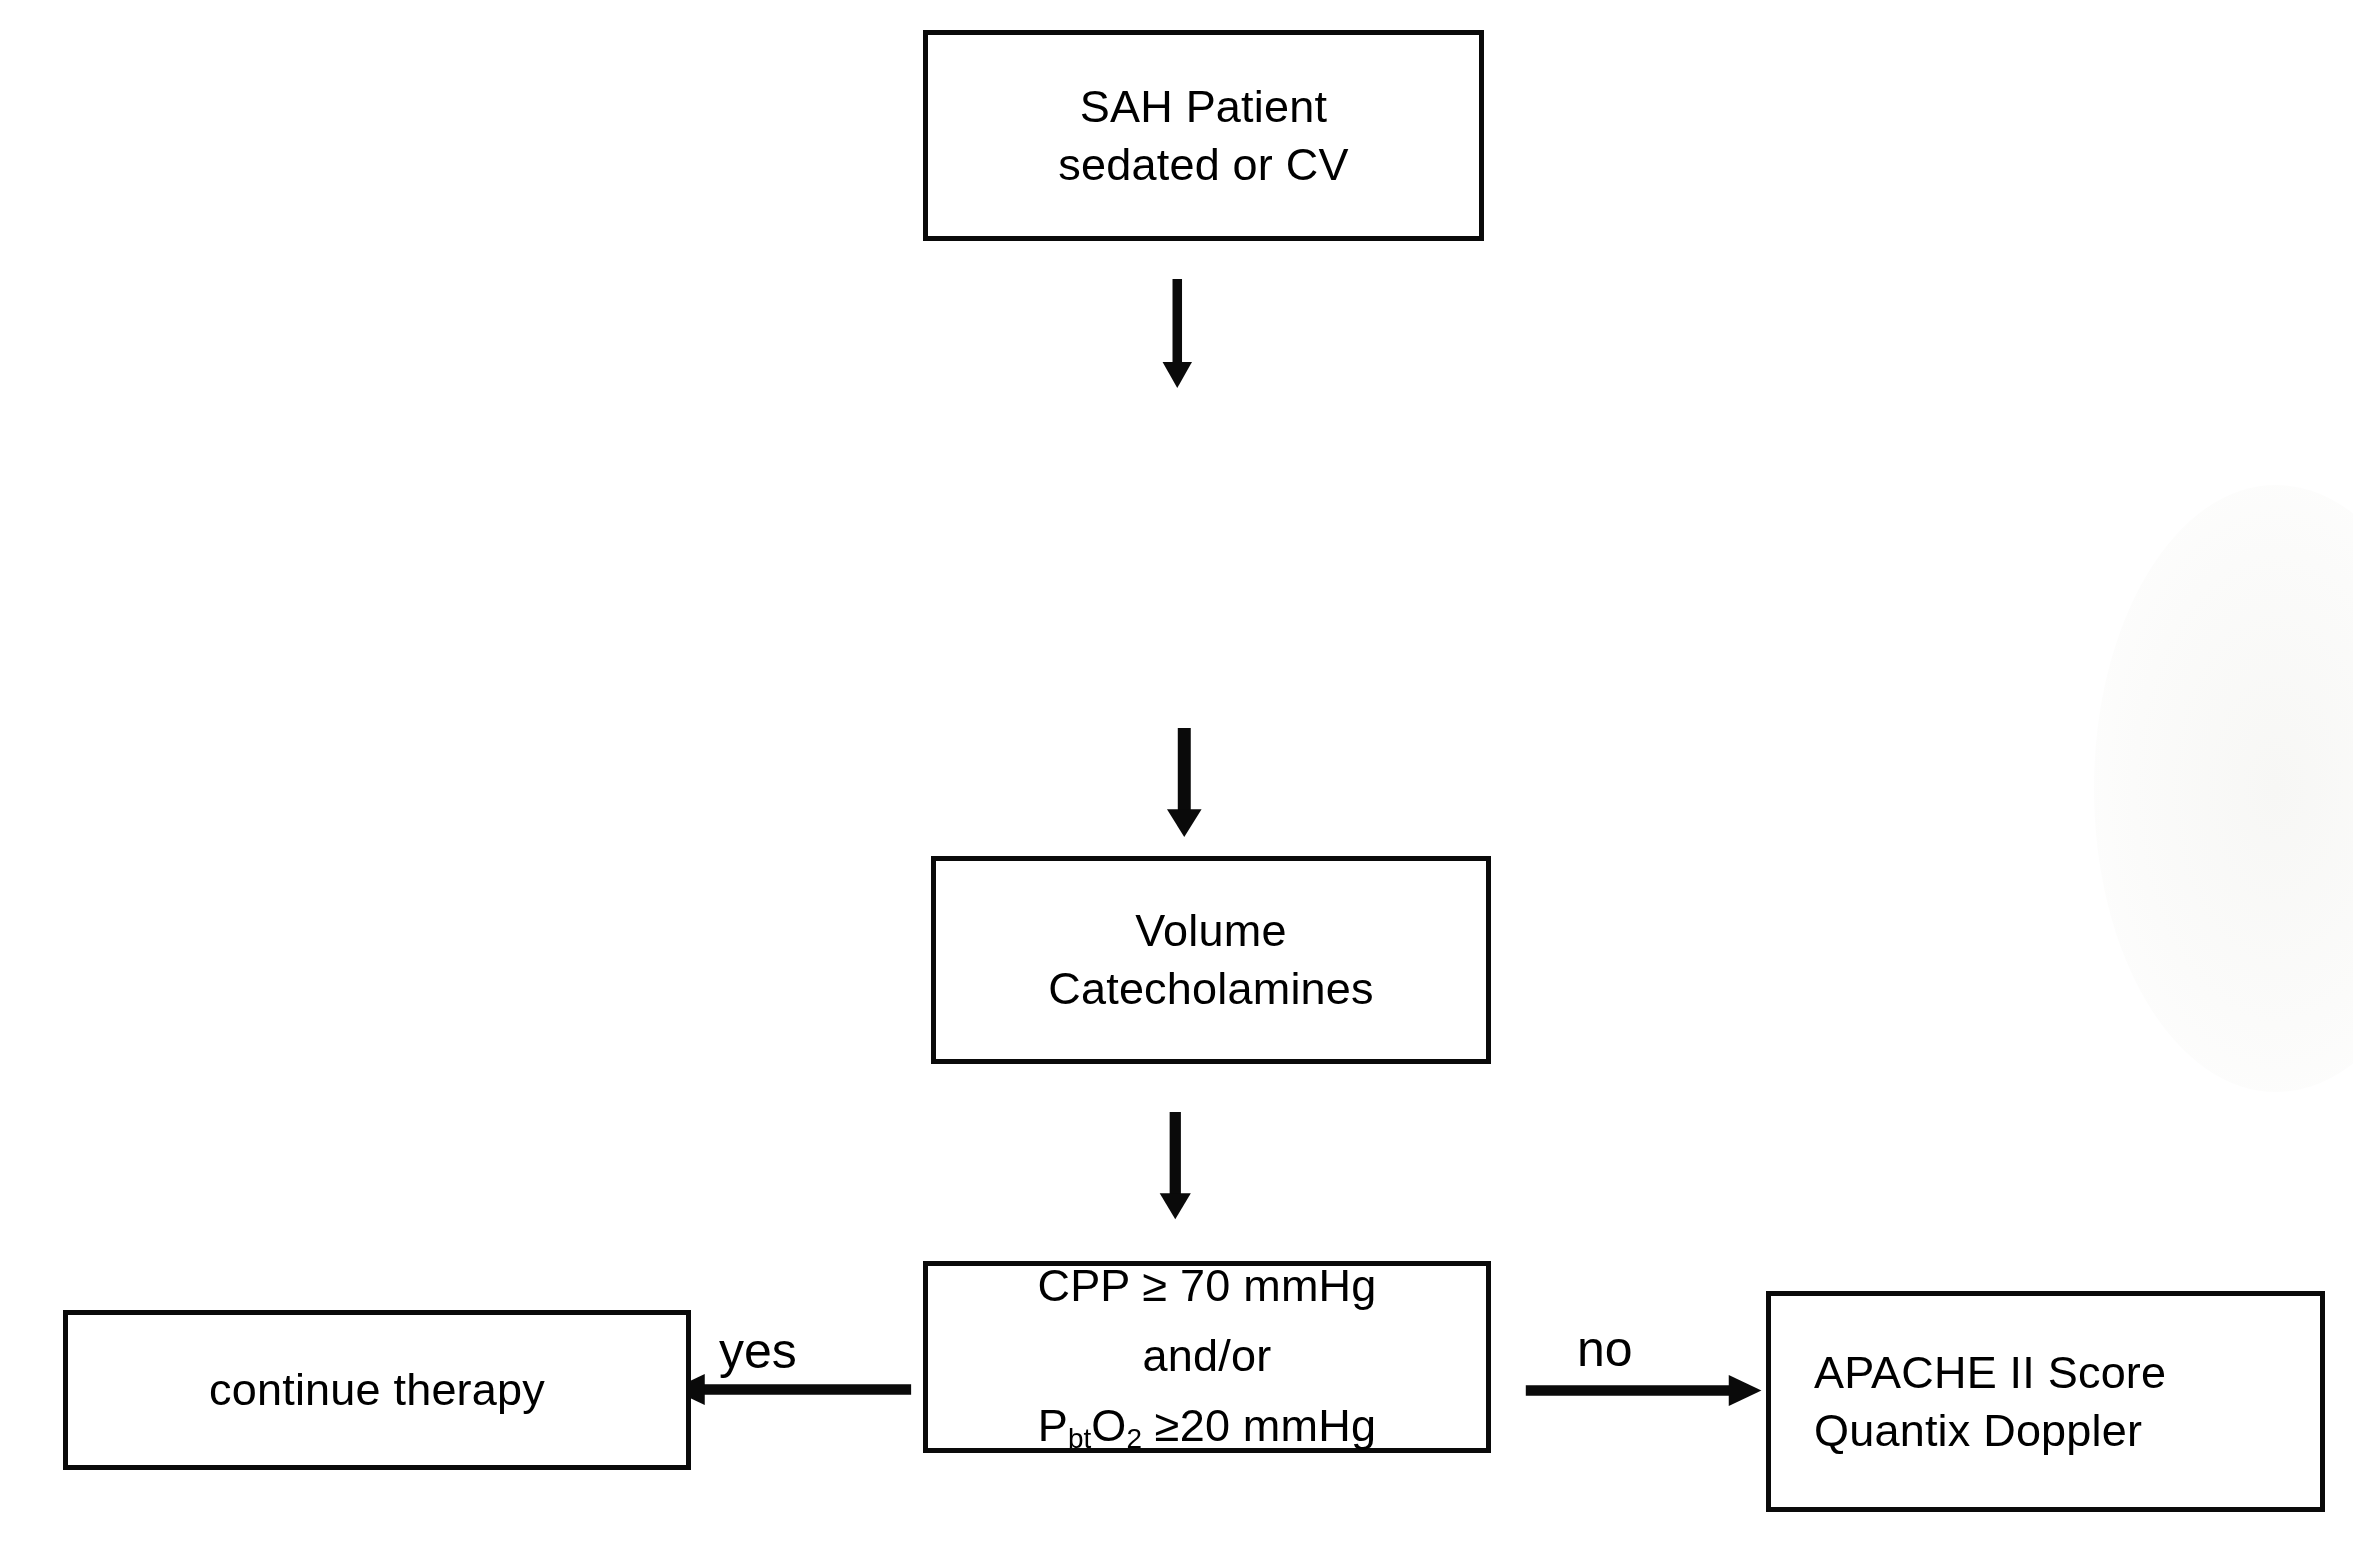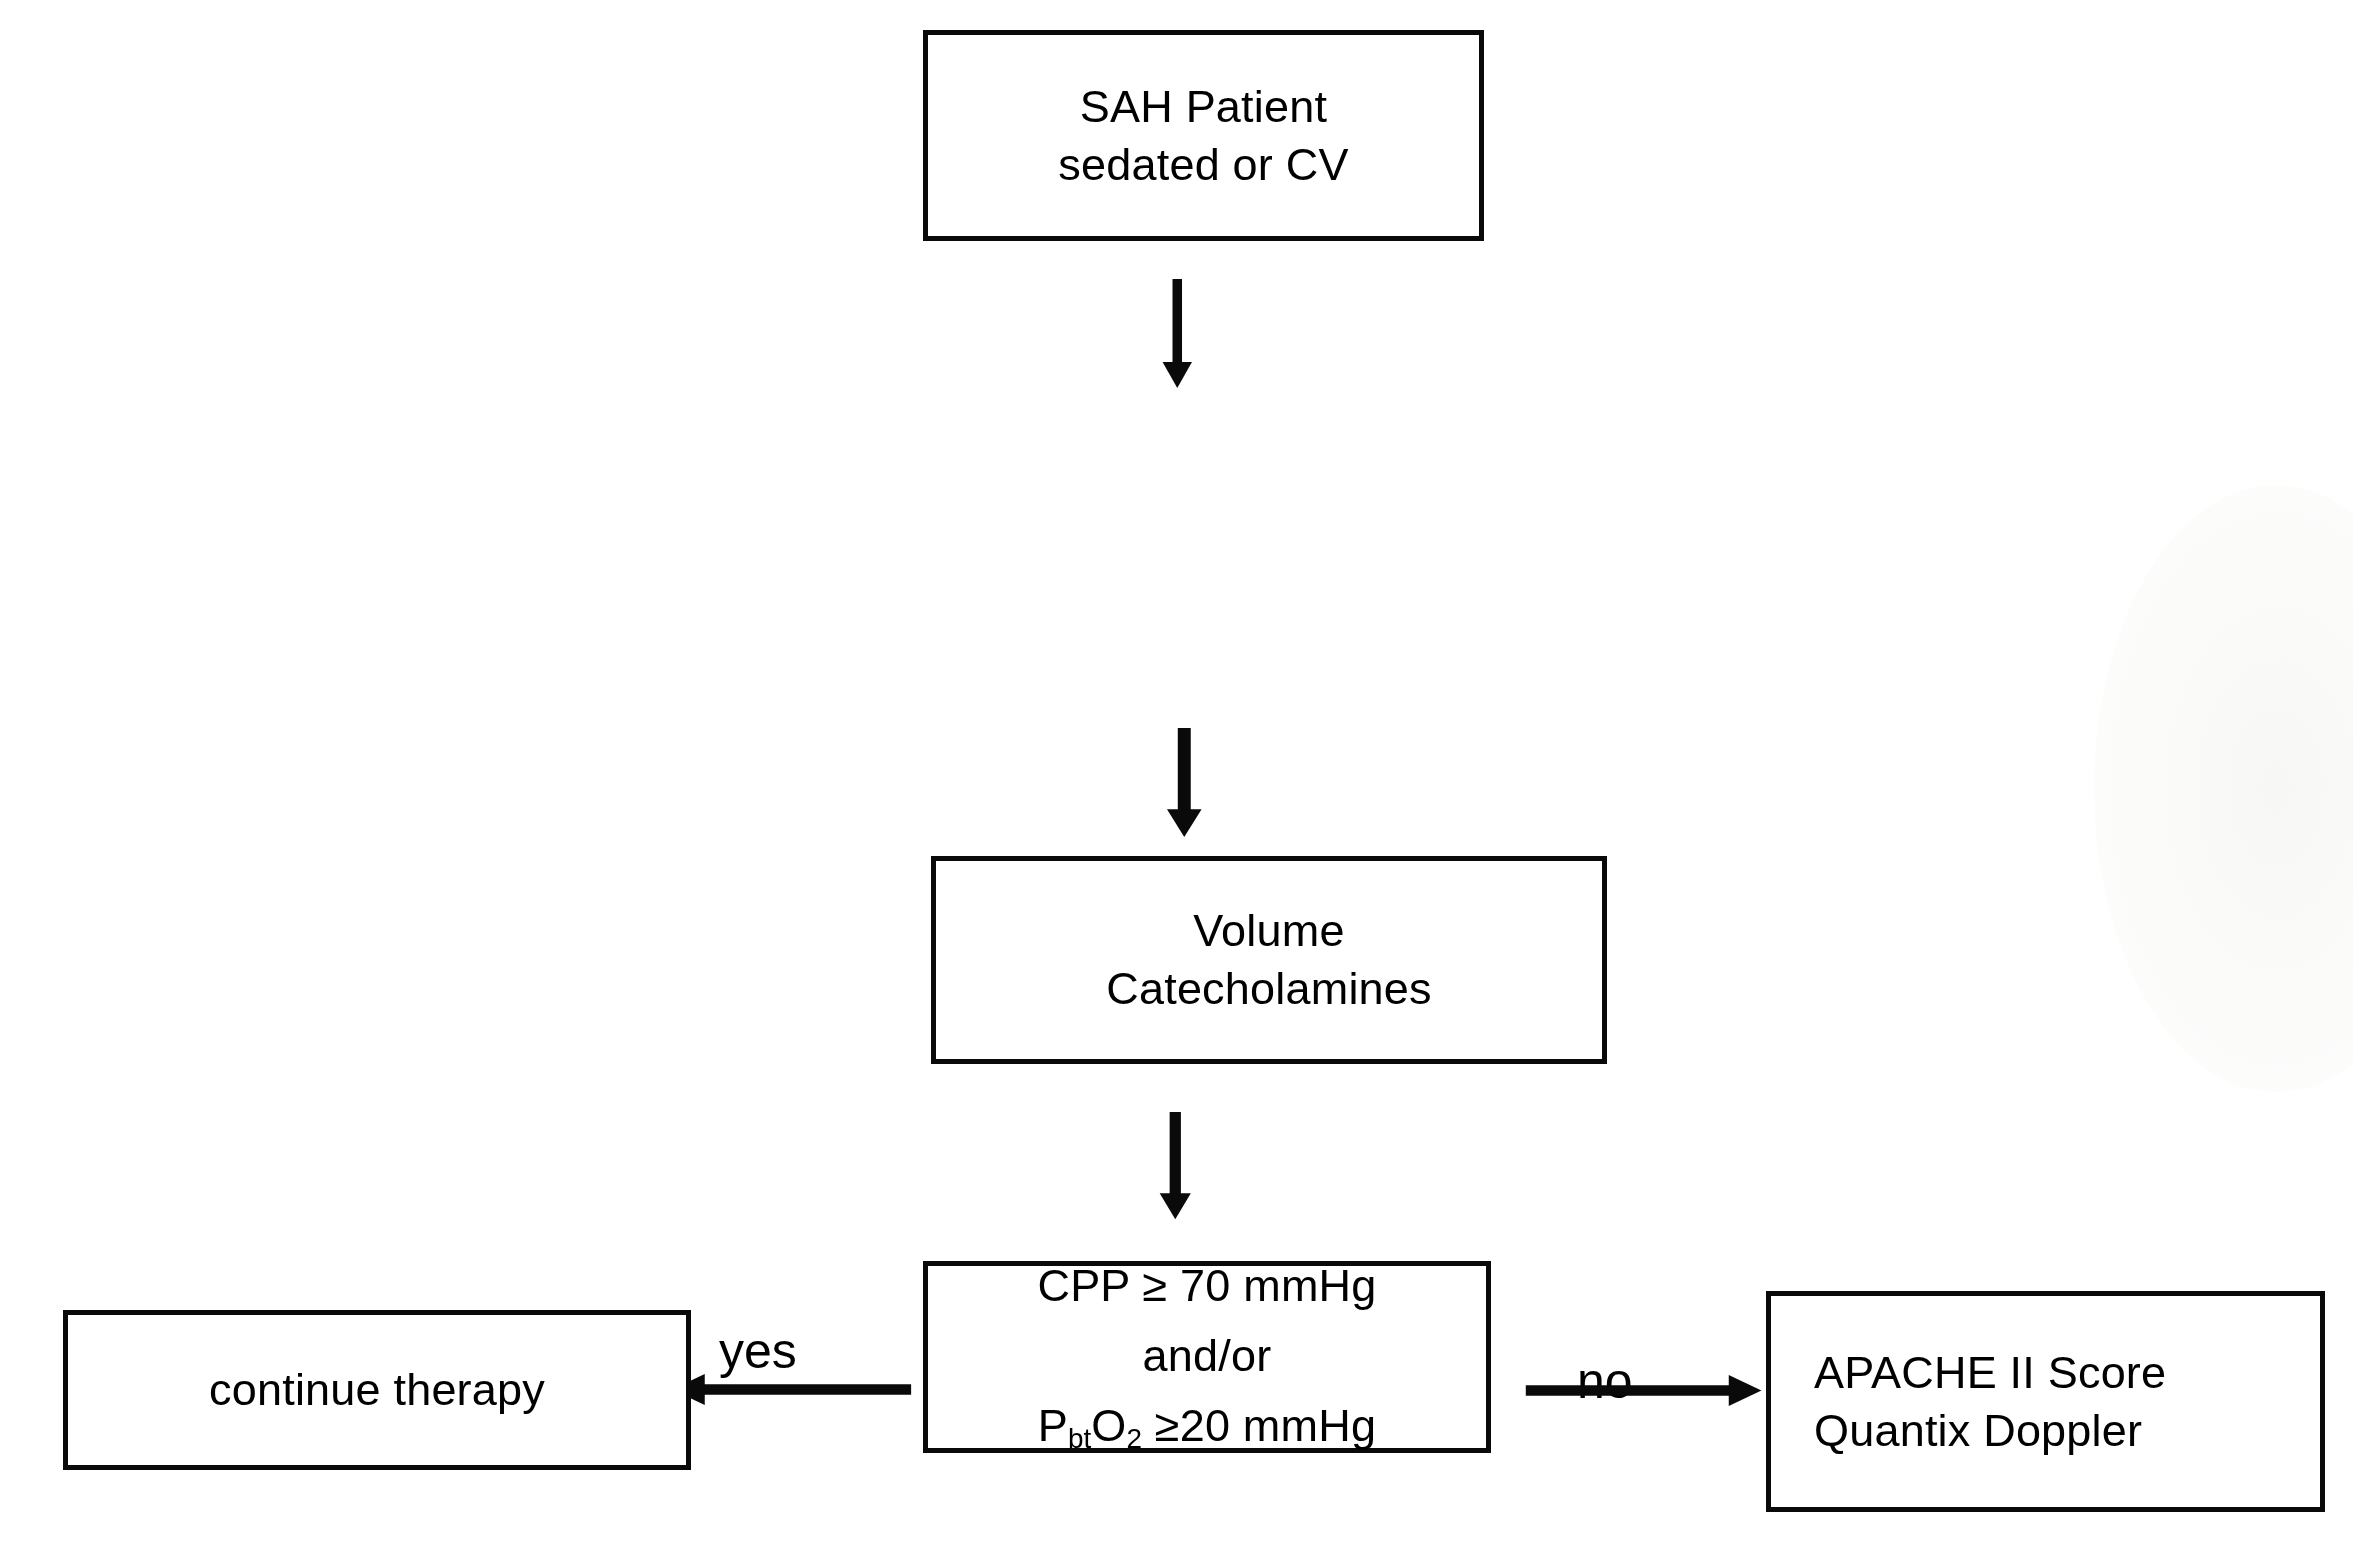--- a/index.html
+++ b/index.html
@@ -91,21 +91,21 @@
   </div>
 
 
   <div class="arrow" style="left:1160px; top:728px; width:52px; height:109px;">
     <svg width="52" height="109" viewBox="0 0 60 126">
       <line x1="28" y1="0" x2="28" y2="100" stroke="#0a0a0a" stroke-width="15"></line>
       <polygon points="28,126 8,94 48,94" fill="#0a0a0a"></polygon>
     </svg>
   </div>
 
-  <div class="node" style="left:931px; top:856px; width:676px; height:208px;">
+  <div class="node" style="left:931px; top:856px; width:560px; height:208px;">
     <div class="line">Volume</div>
     <div class="line">Catecholamines</div>
   </div>
 
   <div class="arrow" style="left:1151px; top:1112px; width:52px; height:109px;">
     <svg width="52" height="109" viewBox="0 0 60 126">
       <line x1="28" y1="0" x2="28" y2="102" stroke="#0a0a0a" stroke-width="13"></line>
       <polygon points="28,124 10,94 46,94" fill="#0a0a0a"></polygon>
     </svg>
   </div>
@@ -126,21 +126,21 @@
     <svg width="260" height="43" viewBox="0 0 300 50">
       <line x1="292" y1="25" x2="46" y2="25" stroke="#0a0a0a" stroke-width="12"></line>
       <polygon points="14,25 52,7 52,43" fill="#0a0a0a"></polygon>
     </svg>
   </div>
 
   <div class="node" style="left:31px; top:1310px; width:628px; height:160px;margin-left:32px;">
     <div class="line">continue therapy</div>
   </div>
 
-  <div class="edge-label" style="left:1577px; top:1356px;">no</div>
+  <div class="edge-label" style="left:1577px; top:1324px;">no</div>
 
   <div class="arrow" style="left:1525px; top:1369px; width:251px; height:43px;">
     <svg width="251" height="43" viewBox="0 0 290 50">
       <line x1="0" y1="25" x2="240" y2="25" stroke="#0a0a0a" stroke-width="12"></line>
       <polygon points="274,25 236,7 236,43" fill="#0a0a0a"></polygon>
     </svg>
   </div>
 
   <div class="node align-left" style="left:1766px; top:1291px; width:559px; height:221px;">
     <div class="line">APACHE II Score</div>

